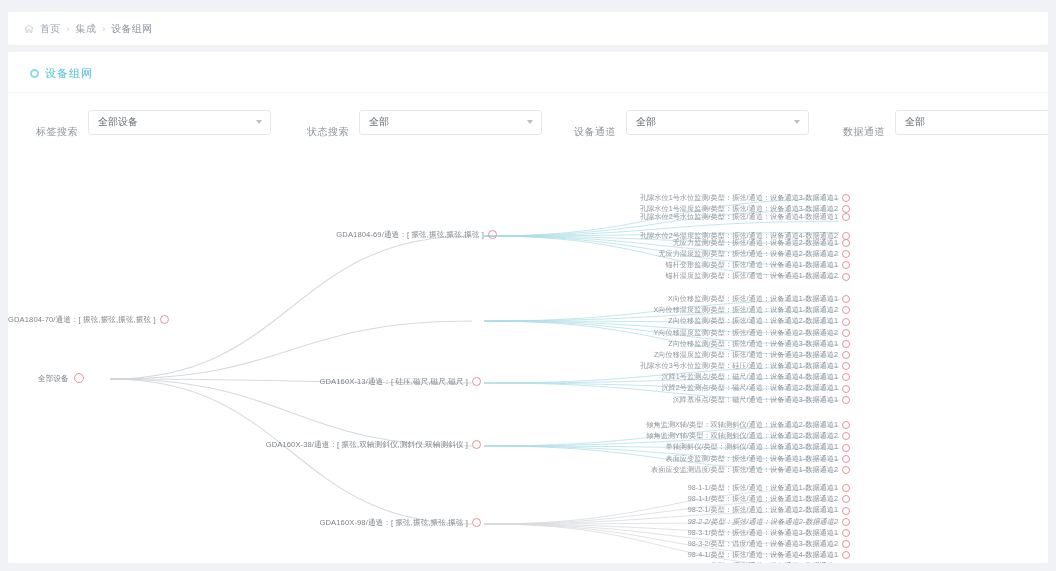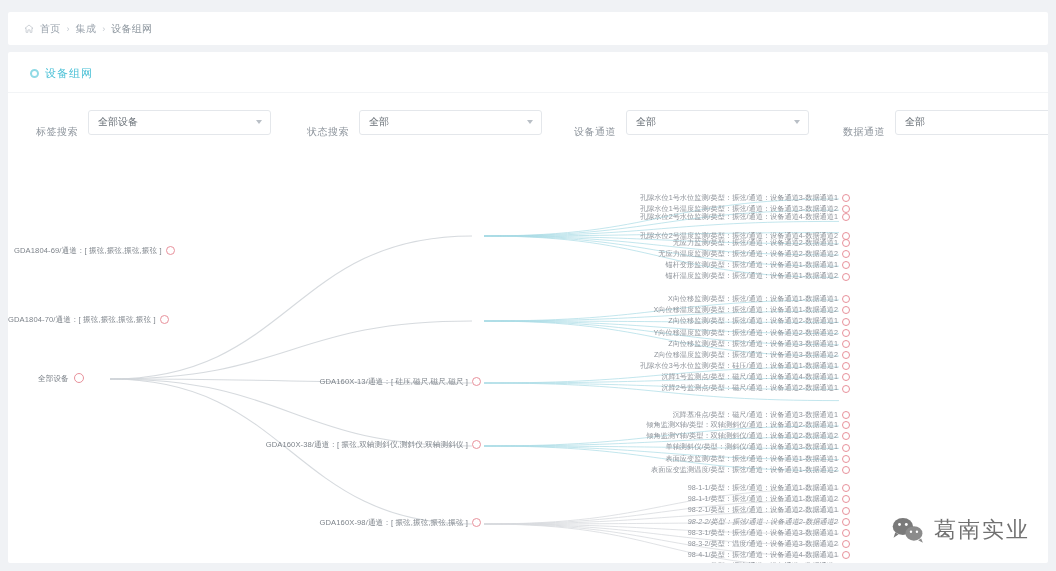--- a/index.html
+++ b/index.html
@@ -207,21 +207,21 @@
           <path d="M476,376 C653.5,376 653.5,385.8 831,385.8" fill="none" stroke="#d8dbde" stroke-width="1" opacity="0.8"></path>
           <path d="M476,376 C653.5,376 653.5,397 831,397" fill="none" stroke="#d8dbde" stroke-width="1" opacity="0.8"></path>
           <path d="M476,376 C653.5,376 653.5,408.2 831,408.2" fill="none" stroke="#d8dbde" stroke-width="1" opacity="0.8"></path>
           <path d="M476,376 C653.5,376 653.5,419.4 831,419.4" fill="none" stroke="#d8dbde" stroke-width="1" opacity="0.8"></path>
         </svg>
       <div id="tree-nodes">
           <div class="node left" style="left: 30px; top: 225px;">
             <span class="node-label branch">全部设备</span>
             <span class="ring root" style="margin-left:5px;"></span>
           </div>
-          <div class="node left" style="left: 6px; top: 82px; width: 478px;  margin-top: 16px;">
+          <div class="node left" style="left: 16px; top: 82px; width: 478px; justify-content: flex-end;">
             <span class="node-label branch">GDA1804-69/通道：[ 振弦,振弦,振弦,振弦 ]</span>
             <span class="ring" style="margin-left:4px;"></span>
           </div>
           <div class="leaf-row" style="left: 480px; top: 46px; width: 362px;">
             <span class="leaf-text">孔隙水位1号水位监测/类型：振弦/通道：设备通道3-数据通道1</span>
             <span class="ring leaf" style="margin-left:4px;"></span>
           </div>
           <div class="leaf-row" style="left: 480px; top: 57.2px; width: 362px;">
             <span class="leaf-text">孔隙水位1号温度监测/类型：振弦/通道：设备通道3-数据通道2</span>
             <span class="ring leaf" style="margin-left:4px;"></span>
@@ -287,21 +287,21 @@
             <span class="ring leaf" style="margin-left:4px;"></span>
           </div>
           <div class="leaf-row" style="left: 480px; top: 225.2px; width: 362px;">
             <span class="leaf-text">沉降1号监测点/类型：磁尺/通道：设备通道4-数据通道1</span>
             <span class="ring leaf" style="margin-left:4px;"></span>
           </div>
           <div class="leaf-row" style="left: 480px; top: 236.4px; width: 362px;">
             <span class="leaf-text">沉降2号监测点/类型：磁尺/通道：设备通道2-数据通道1</span>
             <span class="ring leaf" style="margin-left:4px;"></span>
           </div>
-          <div class="leaf-row" style="left: 480px; top: 247.6px; width: 362px; margin-top: 15px;">
+          <div class="leaf-row" style="left: 480px; top: 247.6px; width: 362px;">
             <span class="leaf-text">沉降基准点/类型：磁尺/通道：设备通道3-数据通道1</span>
             <span class="ring leaf" style="margin-left:4px;"></span>
           </div>
           <div class="node left" style="left: 0px; top: 292px; width: 478px; justify-content: flex-end;">
             <span class="node-label branch">GDA160X-38/通道：[ 振弦,双轴测斜仪,测斜仪,双轴测斜仪 ]</span>
             <span class="ring" style="margin-left:4px;"></span>
           </div>
           <div class="leaf-row" style="left: 480px; top: 273px; width: 362px;">
             <span class="leaf-text">倾角监测X轴/类型：双轴测斜仪/通道：设备通道2-数据通道1</span>
             <span class="ring leaf" style="margin-left:4px;"></span>
@@ -356,29 +356,14 @@
           </div>
           <div class="leaf-row" style="left: 480px; top: 414.4px; width: 362px;">
             <span class="leaf-text">98-4-2/类型：振弦/通道：设备通道4-数据通道2</span>
             <span class="ring leaf" style="margin-left:4px;"></span>
           </div>
         </div>
     </div>
 
   </div>
 
-  <div class="watermark">
-    <span class="wechat">
-      <svg width="34" height="28" viewBox="0 0 40 32">
-        <ellipse cx="14" cy="12" rx="12" ry="10" fill="#555"></ellipse>
-        <path d="M5 19 L3 25 L9 21 Z" fill="#555"></path>
-        <circle cx="10" cy="9.5" r="1.7" fill="#fff"></circle>
-        <circle cx="18" cy="9.5" r="1.7" fill="#fff"></circle>
-        <ellipse cx="27" cy="20" rx="10" ry="8.5" fill="#6b6b6b"></ellipse>
-        <path d="M35.5 26 L37.5 31 L32 28 Z" fill="#6b6b6b"></path>
-        <circle cx="23.5" cy="18" r="1.4" fill="#fff"></circle>
-        <circle cx="30.5" cy="18" r="1.4" fill="#fff"></circle>
-      </svg>
-    </span>
-    <span class="wm-text">葛南实业</span>
-  </div>
 
 </div>
 
 </body></html>

